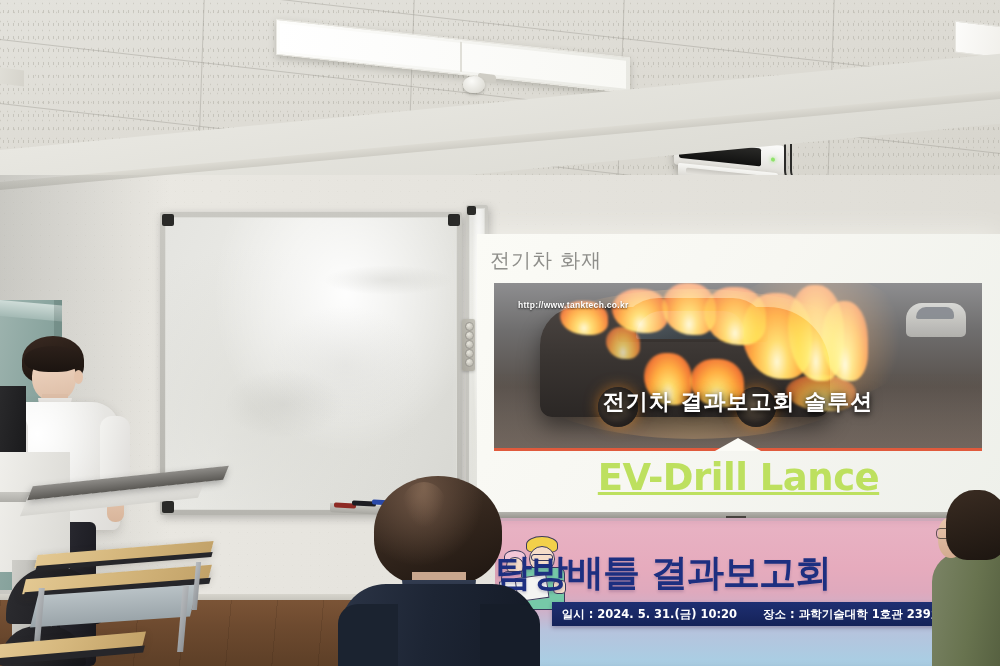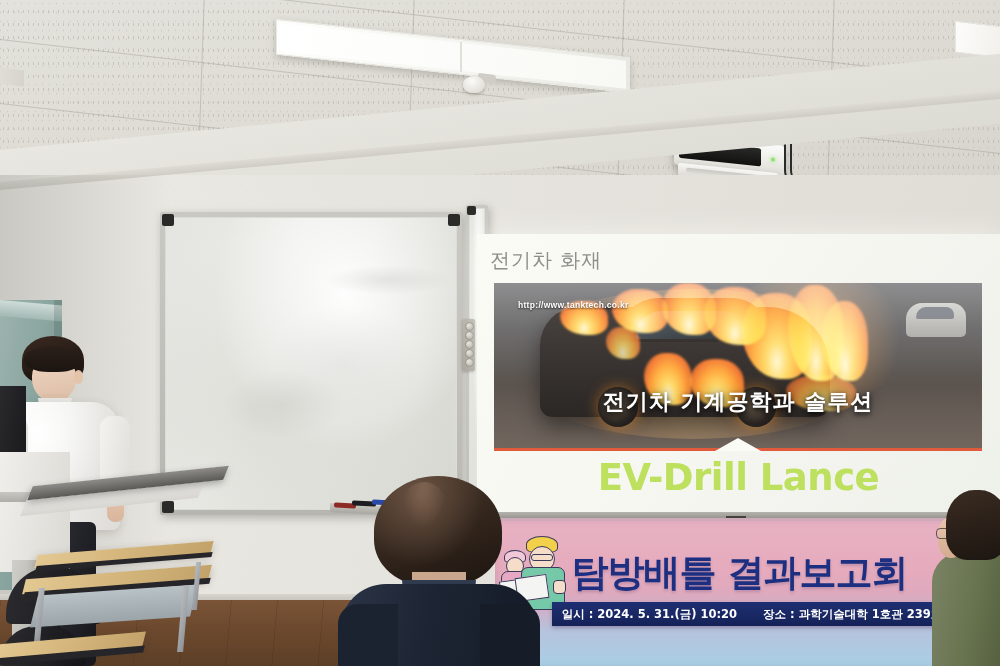--- a/index.html
+++ b/index.html
@@ -299,21 +299,21 @@
     box-shadow:inset 0 2px 8px rgba(120,80,100,.18);
   }
   #banner-top-seam{position:absolute;left:0;top:0;width:100%;height:3px;background:rgba(200,170,185,.7);}
   #banner-org{
     position:absolute;left:0;right:0;top:15px;text-align:center;
     font-size:12.5px;font-weight:bold;color:#c4143c;letter-spacing:.3px;
     font-family:"DejaVu Sans","Liberation Sans",sans-serif;
     text-shadow:0 1px 1px rgba(255,255,255,.35);
   }
   #banner-headline{
-    position:absolute;left:0;right:16px;top:30px;text-align:center;
+    position:absolute;left:0;right:16px;top:30px;text-align:left;
     font-size:37px;font-weight:bold;color:#1d2f80;letter-spacing:-1px;
     font-family:"DejaVu Sans","Liberation Sans",sans-serif;
     text-shadow:0 2px 3px rgba(60,40,90,.22);
   }
   #banner-infobar{
     position:absolute;left:57px;top:84px;width:400px;height:24px;
     background:linear-gradient(180deg,#1e2f72,#152258);
     display:flex;align-items:center;justify-content:center;gap:26px;
     box-shadow:0 2px 4px rgba(40,30,70,.3);
   }
@@ -572,26 +572,26 @@
       <div class="flame" style="left:150px;top:70px;width:48px;height:52px;"></div>
       <div class="flame" style="left:196px;top:76px;width:54px;height:48px;"></div>
       <div class="flame" style="left:112px;top:44px;width:34px;height:32px;opacity:.8;"></div>
       <div class="flame" style="left:292px;top:92px;width:70px;height:36px;opacity:.75;"></div>
 
       <div id="far-car">
         <div id="far-car-win"></div>
       </div>
 
       <div id="photo-url">http://www.tanktech.co.kr</div>
-      <div id="photo-caption">전기차 기계공학과 솔루션</div>
+      <div id="photo-caption">전기차 결과보고회 솔루션</div>
       <div id="photo-redline"></div>
       <div id="photo-notch"></div>
     </div>
 
-    <div id="ev-title" style="color:#bde05f;">EV-Drill Lance</div>
+    <div id="ev-title" style="color:#bde05f;text-decoration:underline;">EV-Drill Lance</div>
   </div>
   <div class="abs" id="screen-bar"></div>
   <div class="abs" id="screen-bar-tab"></div>
 
   <div class="abs" id="banner">
     <div id="banner-top-seam"></div>
 
     <div id="worker-b">
       <div class="w-helmet" style="left:4px;top:0;width:20px;height:11px;background:#f2c7d8;border:1.2px solid #3a3a5c;"></div>
       <div class="w-head" style="left:6px;top:7px;width:16px;height:16px;"></div>

